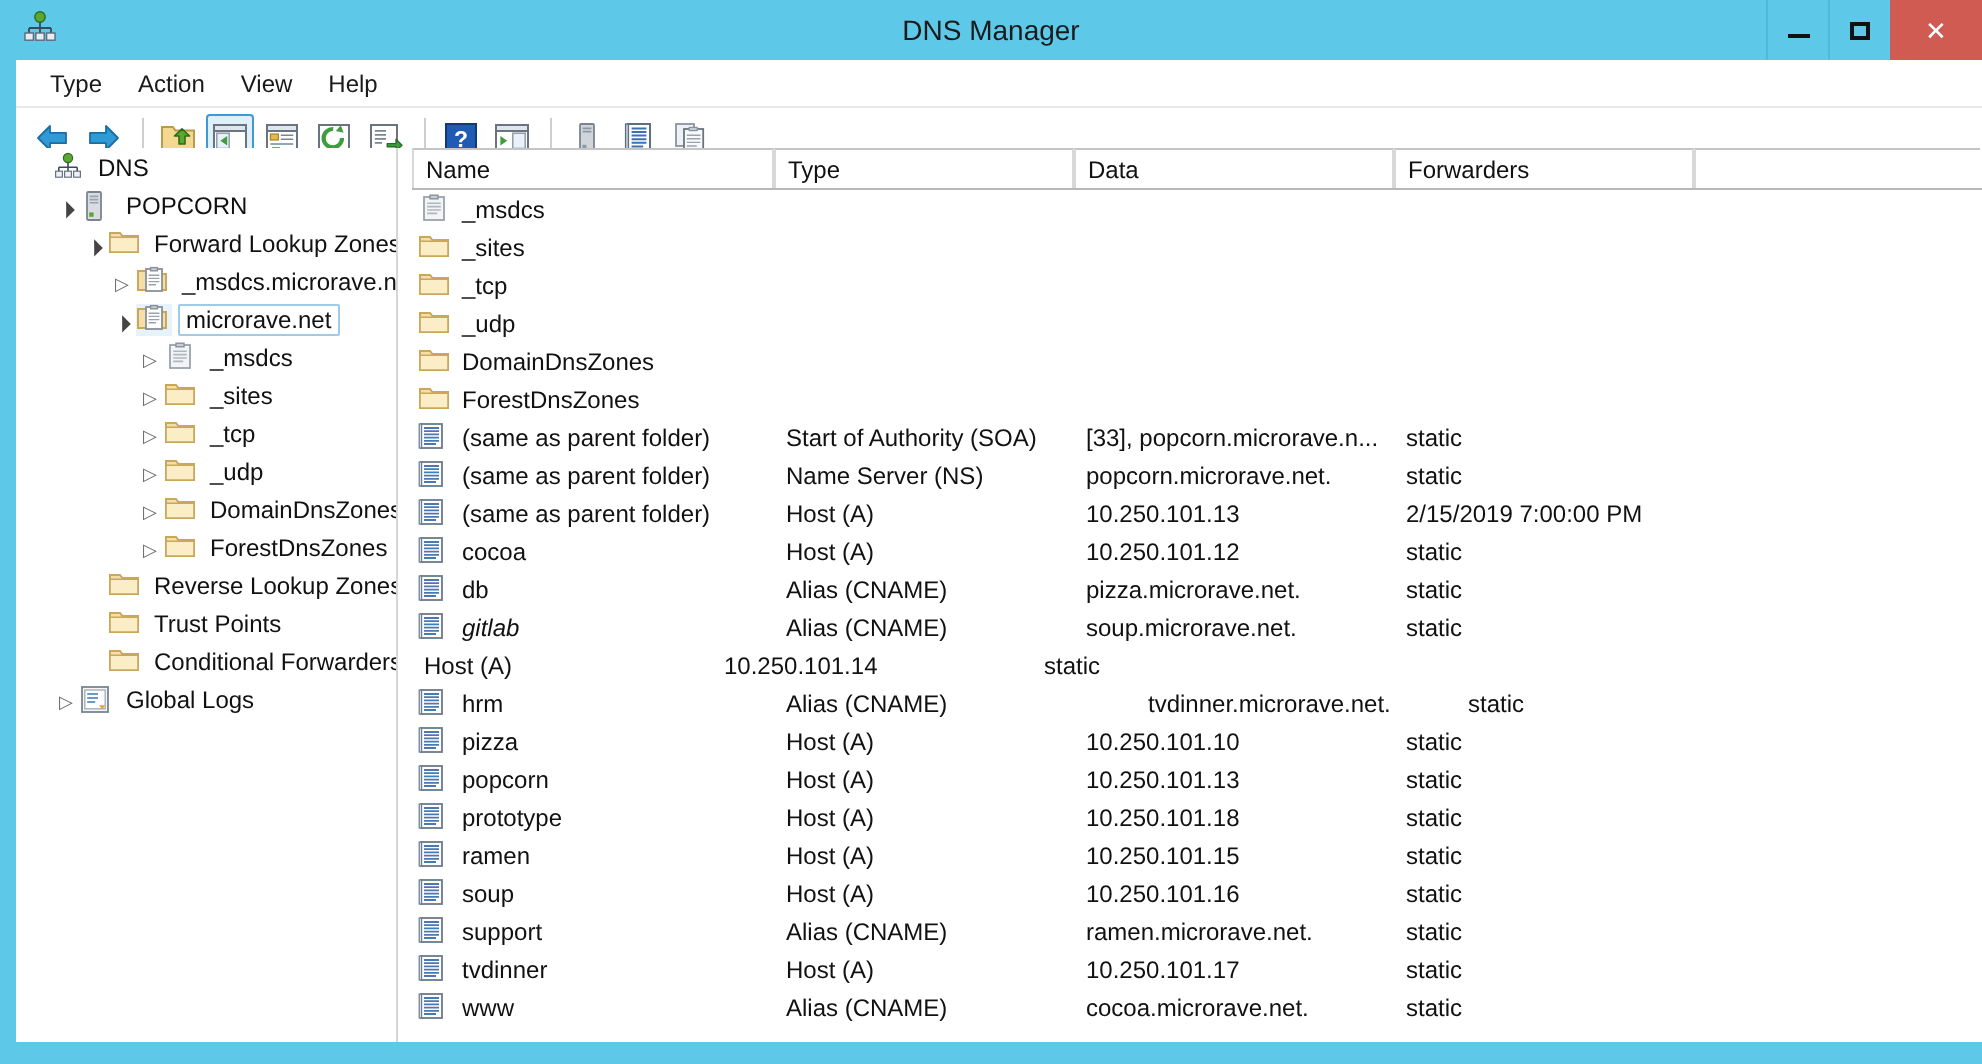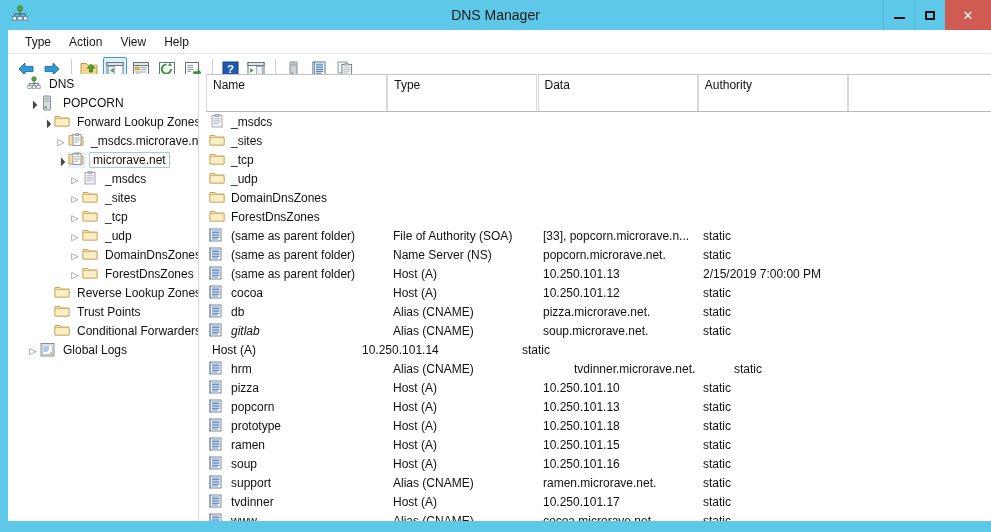--- a/index.html
+++ b/index.html
@@ -155,25 +155,24 @@
     border-radius: 1px;
     padding: 0 3px;
     margin: -1px 0;
     color: #111;
   }
   .tree-row.selected .tree-icon { background: #e7f3fb; }
 
   
   .lv-header {
     display: flex;
-    height: 38px;
+    height: 21px;
     border-bottom: 1px solid #b8b8b8;
     background: #ffffff;
     box-sizing: border-box;
-    justify-content: space-between;
   }
   .lv-th {
     font-size: 12px;
     color: #111;
     line-height: 20px;
     padding-left: 6px;
     box-sizing: border-box;
     border-right: 1px solid #d8d8d8;
     border-top: 1px solid #c4c4c4;
     border-left: 1px solid #d8d8d8;
@@ -492,21 +491,21 @@
           </span>
           <span class="tree-label">Global Logs</span>
         </div>
       </div>
     <div class="splitter"></div>
     <div class="listpane">
       <div class="lv-header" id="lvheader">
           <div class="lv-th" style="width: 181px; flex: 0 0 181px;">Name</div>
           <div class="lv-th" style="width: 150px; flex: 0 0 150px;">Type</div>
           <div class="lv-th" style="width: 160px; flex: 0 0 160px;">Data</div>
-          <div class="lv-th" style="width: 150px; flex: 0 0 150px;">Authority</div>
+          <div class="lv-th" style="width: 150px; flex: 0 0 150px;">Forwarders</div>
           <div class="lv-th filler" style="width: 143px; flex: 0 0 143px;"></div>
         </div>
       <div class="lv-body" id="lvbody">
           <div class="lv-row">
             <div class="lv-cell namecell" style="width: 181px; flex: 0 0 181px;">
               <span class="lv-icon">
                 <svg class="ic" width="16" height="14" viewBox="0 0 16 14">
                   <rect x="3" y="1.5" width="10" height="11.5" fill="#f2f4f6" stroke="#9aa3ad" stroke-width="0.9"></rect>
                   <rect x="6" y="0.6" width="4" height="1.8" fill="#c8ced6" stroke="#8a9099" stroke-width="0.7"></rect>
                   <path d="M4.6 4.6 H11.4 M4.6 6.3 H11.4 M4.6 8 H11.4 M4.6 9.7 H9.6" stroke="#aeb6bf" stroke-width="0.8"></path>
@@ -592,21 +591,21 @@
             <div class="lv-cell namecell" style="width: 181px; flex: 0 0 181px;">
               <span class="lv-icon">
                 <svg class="ic" width="14" height="14" viewBox="0 0 14 14">
                   <rect x="1.5" y="1" width="10.5" height="12" fill="#ffffff" stroke="#6a7a8c" stroke-width="0.9"></rect>
                   <path d="M3 3 H10.5 M3 4.6 H10.5 M3 6.2 H10.5 M3 7.8 H10.5 M3 9.4 H10.5 M3 11 H9" stroke="#4a78b5" stroke-width="0.9"></path>
                   <rect x="0.6" y="1" width="1.2" height="12" fill="#d9e3ef" stroke="#6a7a8c" stroke-width="0.6"></rect>
                 </svg>
               </span>
               <span>(same as parent folder)</span>
             </div>
-            <div class="lv-cell" style="width: 150px; flex: 0 0 150px;">File of Authority (SOA)</div>
+            <div class="lv-cell" style="width: 150px; flex: 0 0 150px;">Start of Authority (SOA)</div>
             <div class="lv-cell" style="width: 160px; flex: 0 0 160px;">[33], popcorn.microrave.n...</div>
             <div class="lv-cell" style="width: 150px; flex: 0 0 150px;">static</div>
           </div>
           <div class="lv-row">
             <div class="lv-cell namecell" style="width: 181px; flex: 0 0 181px;">
               <span class="lv-icon">
                 <svg class="ic" width="14" height="14" viewBox="0 0 14 14">
                   <rect x="1.5" y="1" width="10.5" height="12" fill="#ffffff" stroke="#6a7a8c" stroke-width="0.9"></rect>
                   <path d="M3 3 H10.5 M3 4.6 H10.5 M3 6.2 H10.5 M3 7.8 H10.5 M3 9.4 H10.5 M3 11 H9" stroke="#4a78b5" stroke-width="0.9"></path>
                   <rect x="0.6" y="1" width="1.2" height="12" fill="#d9e3ef" stroke="#6a7a8c" stroke-width="0.6"></rect>

